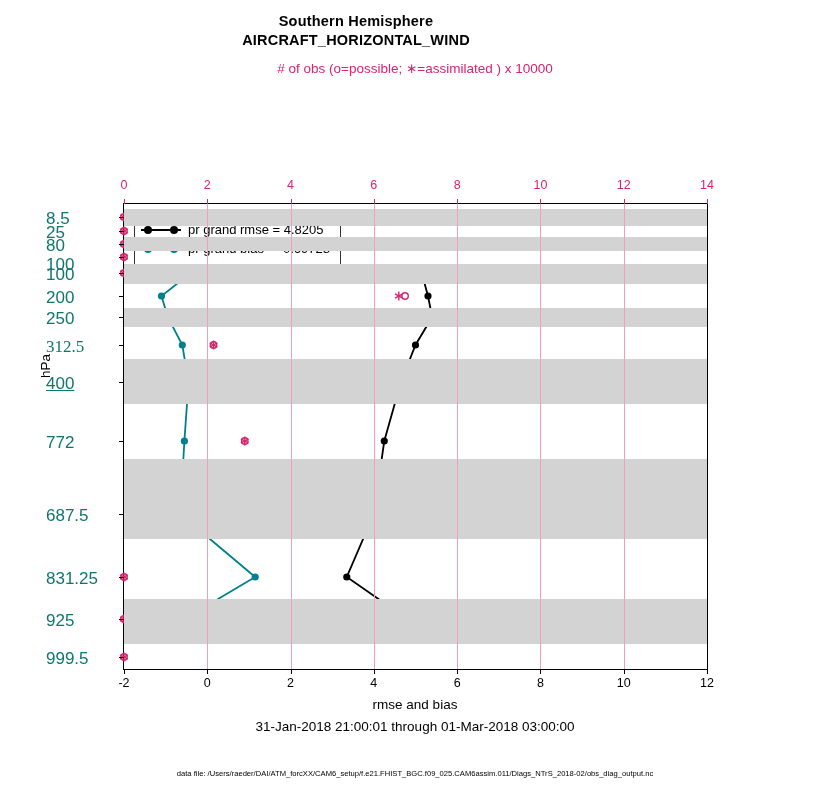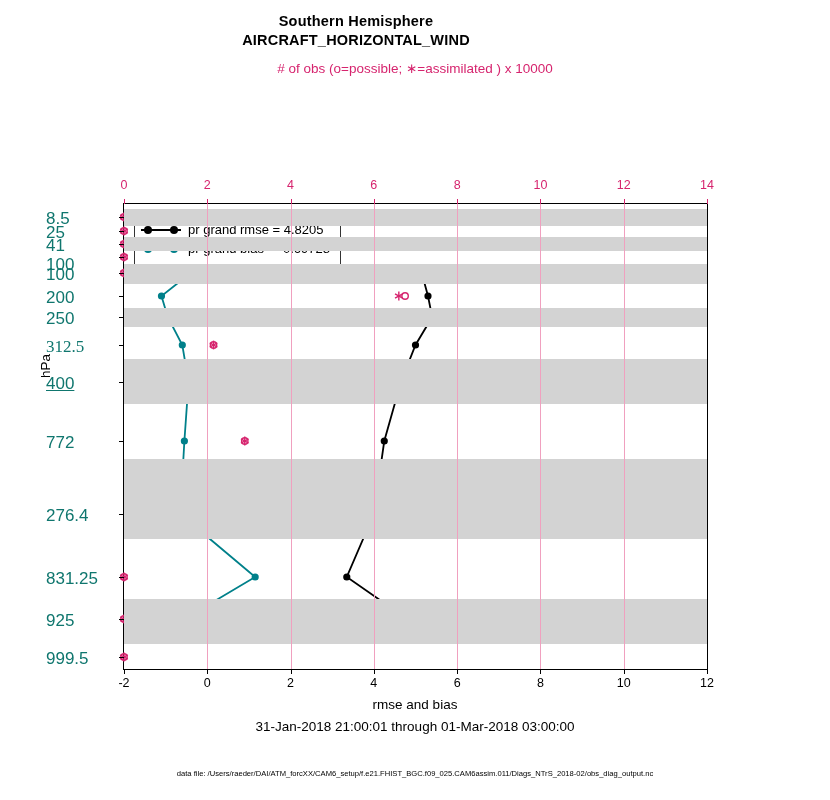--- a/index.html
+++ b/index.html
@@ -360,37 +360,37 @@
     <div class="lab-t" style="left: 386.429px;">10</div>
     <div class="tick-t" style="left: 499.714px;"></div>
     <div class="lab-t" style="left: 469.714px;">12</div>
     <div class="tick-t" style="left: 583px;"></div>
     <div class="lab-t" style="left: 553px;">14</div>
     <div class="tick-l" style="top: 13px;"></div>
     <div class="lab-l" style="top: 5px;">8.5</div>
     <div class="tick-l" style="top: 27px;"></div>
     <div class="lab-l" style="top: 19px;">25</div>
     <div class="tick-l" style="top: 40px;"></div>
-    <div class="lab-l" style="top: 32px;">41</div>
+    <div class="lab-l" style="top: 32px;">80</div>
     <div class="tick-l" style="top: 53px;"></div>
     <div class="lab-l" style="top: 51px;">100</div>
     <div class="tick-l" style="top: 69px;"></div>
     <div class="lab-l" style="top: 61px;">100</div>
     <div class="tick-l" style="top: 92px;"></div>
     <div class="lab-l" style="top: 84px;">200</div>
     <div class="tick-l" style="top: 113px;"></div>
     <div class="lab-l" style="top: 105px;">250</div>
     <div class="tick-l" style="top: 141px;"></div>
     <div class="lab-l" style="top: 133px; font-family: Liberation Serif, serif;">312.5</div>
     <div class="tick-l" style="top: 178px;"></div>
     <div class="lab-l" style="top: 170px; text-decoration: underline;">400</div>
     <div class="tick-l" style="top: 237px;"></div>
     <div class="lab-l" style="top: 229px;">772</div>
     <div class="tick-l" style="top: 310px;"></div>
-    <div class="lab-l" style="top: 302px;">276.4</div>
+    <div class="lab-l" style="top: 302px;">687.5</div>
     <div class="tick-l" style="top: 373px;"></div>
     <div class="lab-l" style="top: 365px;">831.25</div>
     <div class="tick-l" style="top: 415px;"></div>
     <div class="lab-l" style="top: 407px;">925</div>
     <div class="tick-l" style="top: 453px;"></div>
     <div class="lab-l" style="top: 445px;">999.5</div>
   </div>
 
 <div id="ylabel">hPa</div>
 <div id="xlabel">rmse and bias</div>

